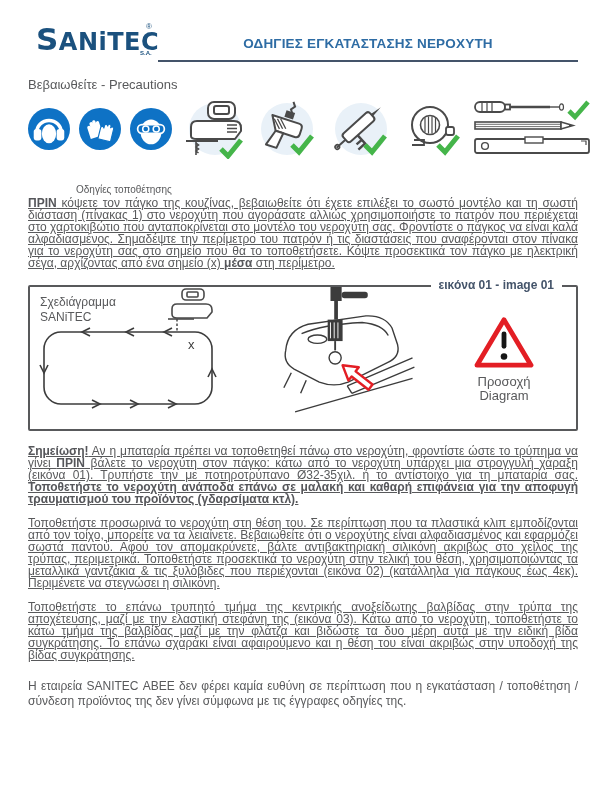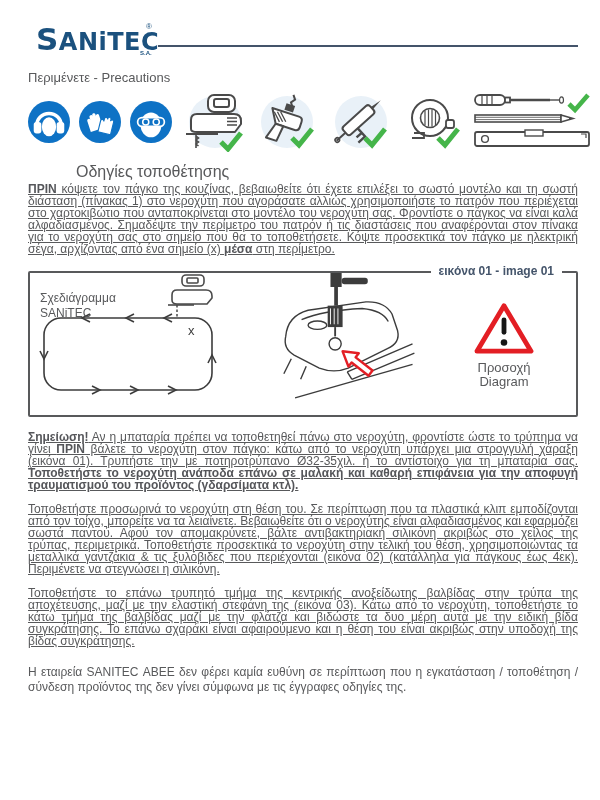--- a/index.html
+++ b/index.html
@@ -22,54 +22,55 @@
   .icons-row{display:flex;align-items:center;gap:9px;height:62px;}
   .ppe{width:42px;height:42px;flex:0 0 42px;}
   .tool{position:relative;height:60px;}
   .tool .bg{position:absolute;border-radius:50%;background:#e9f1f8;}
   .tool svg{position:relative;}
   
   .gr-row{display:flex;margin-top:12px;}
   .gr-box{width:36px;height:36px;flex:0 0 36px;background:#1d4e6e;color:#fff;
           display:flex;align-items:center;justify-content:center;font-size:17px;}
   .gr-text{margin-left:12px;font-size:11.3px;line-height:14.6px;text-align:justify;}
-  .subhead{margin:10px 0 2px 48px;font-size:16px;}
+  .subhead{margin:24px 0 2px 48px;font-size:10px;}
   
   .para{font-size:12px;line-height:12px;text-align:justify;margin:0 0 12px 0;text-decoration:underline;}
   .para b{color:#55565a;}
   
   .figure{position:relative;border:2px solid #58595b;border-radius:2px;height:142px;
           margin:16px 0 14px 0;}
   .fig-tag{position:absolute;top:-9px;right:14px;background:#fff;padding:0 8px;
            font-weight:bold;font-size:12px;color:#44546a;text-align:right;}
   .fig-body{display:flex;height:100%;}
   .fig-left{position:relative;width:212px;flex:0 0 212px;}
-  .fig-labels{position:absolute;top:18px;left:10px;font-size:12px;line-height:15px;}
+  .fig-labels{position:absolute;top:8px;left:10px;font-size:12px;line-height:15px;}
   .fig-mid{width:190px;flex:0 0 190px;}
   .fig-right{flex:1;display:flex;flex-direction:column;align-items:center;justify-content:center;}
   .caution-txt{font-size:13px;line-height:14px;text-align:center;margin-top:5px;}
   .footer{font-size:12px;line-height:14.6px;text-align:justify;margin-top:18px;}
 </style>
 </head>
 <body>
 
 <div class="page">
 
   <div class="hdr">
     <div class="logo">
       <span class="logo-text">SANiTEC</span>
       <span class="logo-reg">®</span>
       <span class="logo-sa">S.A.</span>
     </div>
     <div class="hdr-right">
+      <div class="hdr-title">ΟΔΗΓΙΕΣ ΕΓΚΑΤΑΣΤΑΣΗΣ ΝΕΡΟΧΥΤΗ</div>
       <div class="hdr-rule"></div>
     </div>
   </div>
 
-  <div class="prec-label">Περιμένετε - Precautions</div>
+  <div class="prec-label">Βεβαιωθείτε - Precautions</div>
 
   <div class="icons-row">
 
     <span class="ppe">
       <svg width="42" height="42" viewBox="0 0 44 44">
         <circle cx="22" cy="22" r="22" fill="#0e72c5"></circle>
         <ellipse cx="22" cy="27" rx="7.5" ry="10" fill="#fff"></ellipse>
         <path d="M9 26 a13 13 0 0 1 26 0" stroke="#fff" stroke-width="3.6" fill="none"></path>
         <rect x="6" y="22" width="8" height="12" rx="3" fill="#fff"></rect>
         <rect x="30" y="22" width="8" height="12" rx="3" fill="#fff"></rect>

